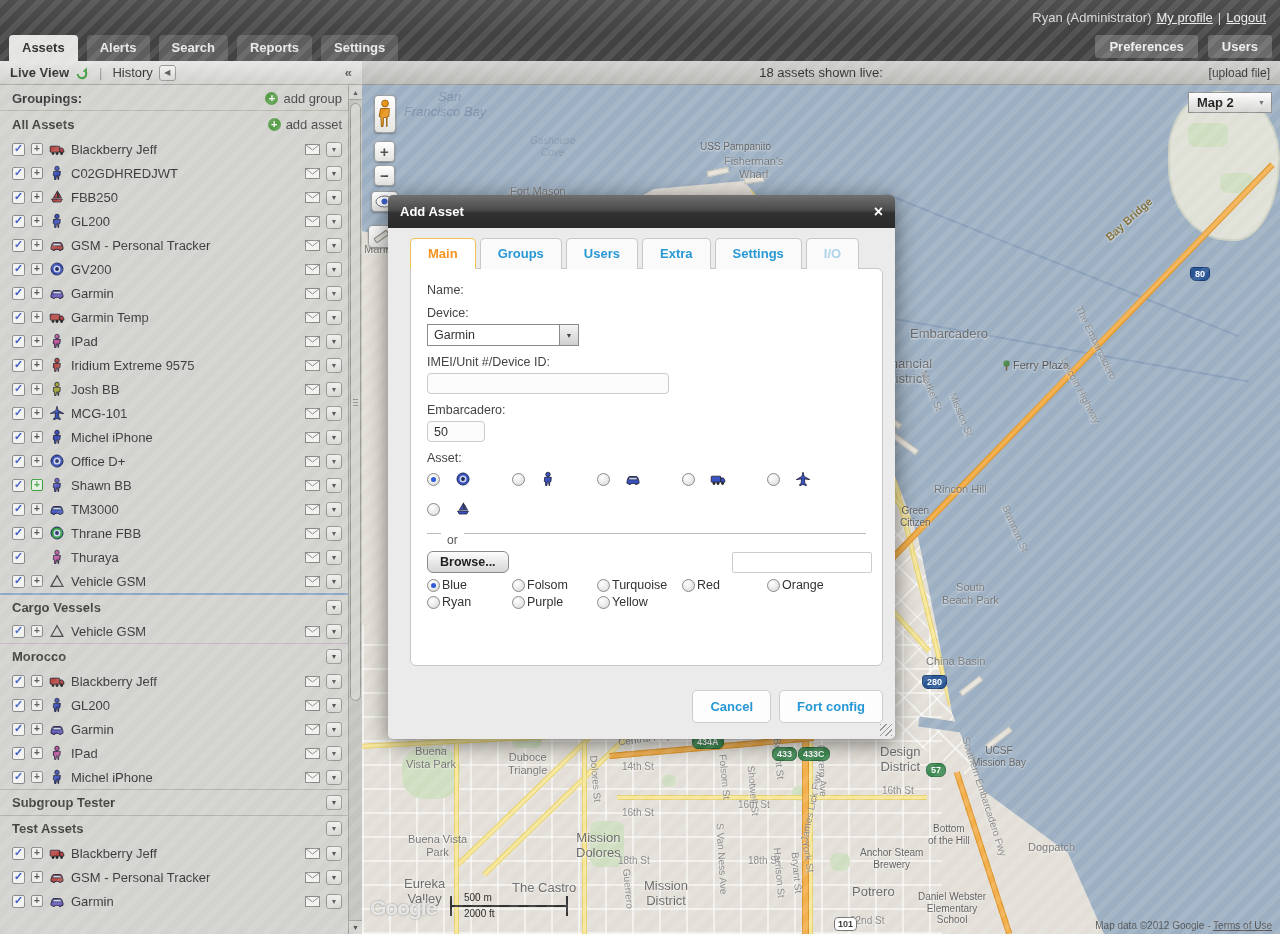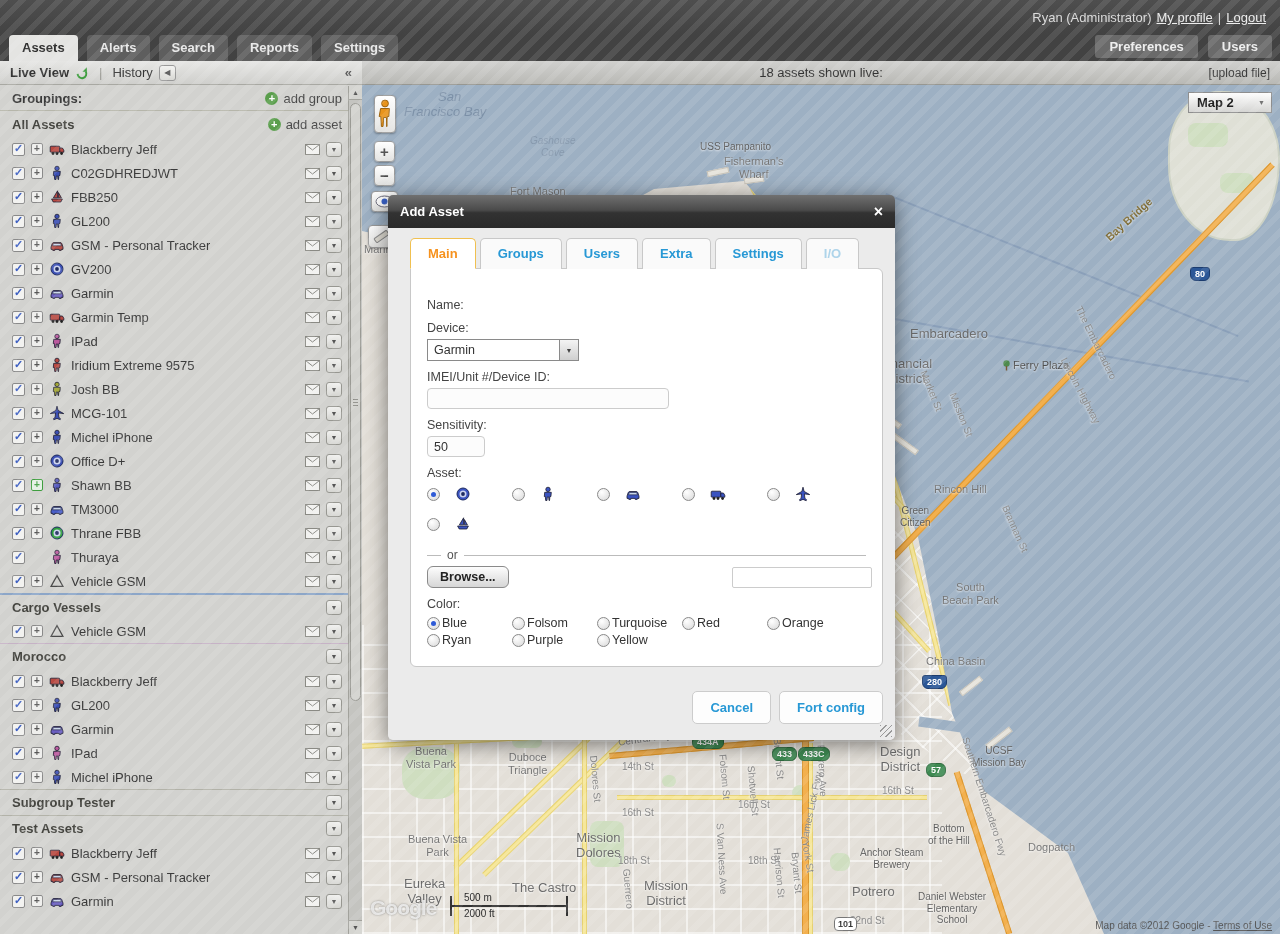--- a/index.html
+++ b/index.html
@@ -98,31 +98,31 @@
   .modal{position:absolute;left:388px;top:195px;width:507px;z-index:60;border-radius:6px;box-shadow:0 4px 22px rgba(0,0,0,.5)}
   .m-head{height:33px;background:linear-gradient(180deg,#707070 0%,#4a4a4a 46%,#323232 54%,#2a2a2a 100%);border-radius:5px 5px 0 0;display:flex;align-items:center;padding:0 12px;color:#fff;font-size:13px;font-weight:bold}
   .m-close{margin-left:auto;font-size:16px;font-weight:bold;color:#fff;cursor:pointer;line-height:1}
   .m-body{background:#ebebeb;border-radius:0 0 5px 5px;padding:9px 12px 14px 22px;position:relative}
   .m-tabs{display:flex;position:relative;z-index:2}
   .mtab{padding:7px 17px;border:1px solid #c8c8c8;border-bottom:none;border-radius:5px 5px 0 0;background:#fafafa;color:#2798d5;font-weight:bold;font-size:13px;margin-right:4px;cursor:pointer;position:relative;top:1px}
   .mtab.act{background:#fff;color:#f6921e;border-color:#f0c050;border-bottom:1px solid #fff;top:1px}
   .mtab.dis{color:#aed4ea;cursor:default}
   .m-card{background:#fff;border:1px solid #c8c8c8;border-radius:0 6px 6px 6px;padding:14px 16px 16px;min-height:398px;position:relative;z-index:1}
   .flabel{font-size:12.5px;color:#444;margin:9px 0 4px}
-  .flabel:first-child{margin-top:15px}
+  .flabel:first-child{margin-top:0}
   .tinput{height:21px;border:1px solid #ccc;border-radius:4px;background:#fcfcfc;padding:2px 6px;font-size:12.5px;font-family:"Liberation Sans",sans-serif;color:#333;width:242px;display:block}
   .tinput.small{width:58px}
   .selbox{width:152px;height:22px;border:1px solid #8a8a8a;background:#fff;display:flex;align-items:center;font-size:12.5px;color:#333;cursor:pointer}
   .selbox .sv{flex:1;padding-left:6px}
   .selbox .sa{width:19px;height:100%;border-left:1px solid #8a8a8a;background:linear-gradient(#f4f4f4,#cfcfcf);display:flex;align-items:center;justify-content:center;font-size:7px;color:#444}
   .iconrow{display:flex;flex-wrap:wrap;width:465px;margin-top:6px}
   .icell{width:85px;display:flex;align-items:center;gap:15px;margin-bottom:14px}
   .radio{width:13px;height:13px;border-radius:50%;border:1px solid #8a8a8a;background:radial-gradient(circle at 35% 30%,#fff,#d8d8d8);flex:none;cursor:pointer;position:relative}
   .radio.sel::after{content:"";position:absolute;left:3px;top:3px;width:5px;height:5px;border-radius:50%;background:#2f5bd7}
-  .ordiv{display:flex;align-items:center;gap:6px;font-size:12px;color:#555;margin:2px 0 4px}
+  .ordiv{display:flex;align-items:flex-start;gap:6px;font-size:12px;color:#555;margin:2px 0 4px}
   .ordiv::before{content:"";width:14px;height:1px;background:#bbb}
   .ordiv::after{content:"";flex:1;height:1px;background:#bbb}
   .uprow{display:flex;align-items:center;gap:8px}
   .tinput.upload{width:140px;border-radius:2px;background:#fff}
   .browse{padding:3px 12px;border:1px solid #8a8a8a;border-radius:6px;background:linear-gradient(#fdfdfd,#d6d6d6);font-size:12.5px;font-weight:bold;color:#222;cursor:pointer}
   .colorrow{display:flex;flex-wrap:wrap;width:465px;margin-top:5px}
   .ccell{width:85px;display:flex;align-items:center;gap:2px;margin-bottom:3px;font-size:12.5px;color:#333}
   .m-foot{display:flex;justify-content:flex-end;gap:8px;padding:24px 0 2px}
   .mbtn{padding:8px 17px;background:#fdfdfd;border:1px solid #ccc;border-radius:5px;color:#2798d5;font-weight:bold;font-size:13px;cursor:pointer}
   .rhandle{position:absolute;right:3px;bottom:3px;width:12px;height:12px;background:repeating-linear-gradient(135deg,#9a9a9a 0 1px,transparent 1px 4px);cursor:nwse-resize}
@@ -995,21 +995,21 @@
       </div>
     <div class="m-card">
       <div class="flabel">Name:</div>
       <div class="flabel">Device:</div>
       <div class="selbox">
         <span class="sv">Garmin</span>
         <span class="sa">▼</span>
       </div>
       <div class="flabel">IMEI/Unit #/Device ID:</div>
       <input class="tinput" value="" style="">
-      <div class="flabel">Sensitivity:</div>
+      <div class="flabel">Embarcadero:</div>
       <input class="tinput small" value="50" style="">
       <div class="flabel">Asset:</div>
       <div class="iconrow" id="icon-radios">
           <div class="icell">
             <span class="radio sel"></span>
             <span class="aicon">
               <svg width="16" height="16" viewBox="0 0 16 16">
                 <circle cx="8" cy="8" r="6" fill="#3a53c0" stroke="#1d2a60"></circle>
                 <circle cx="8" cy="8" r="3.5" fill="#ccd4ee"></circle>
                 <circle cx="8" cy="8" r="1.9" fill="#1d2a60"></circle>
@@ -1075,21 +1075,20 @@
             </span>
           </div>
         </div>
       <div class="ordiv">
           <span>or</span>
         </div>
       <div class="uprow">
         <input class="tinput upload" value="" style="">
         <span class="browse">Browse...</span>
       </div>
-      <div class="flabel">Color:</div>
       <div class="colorrow" id="color-radios">
           <div class="ccell">
             <span class="radio sel"></span>
             <span>Blue</span>
           </div>
           <div class="ccell">
             <span class="radio"></span>
             <span>Folsom</span>
           </div>
           <div class="ccell">

